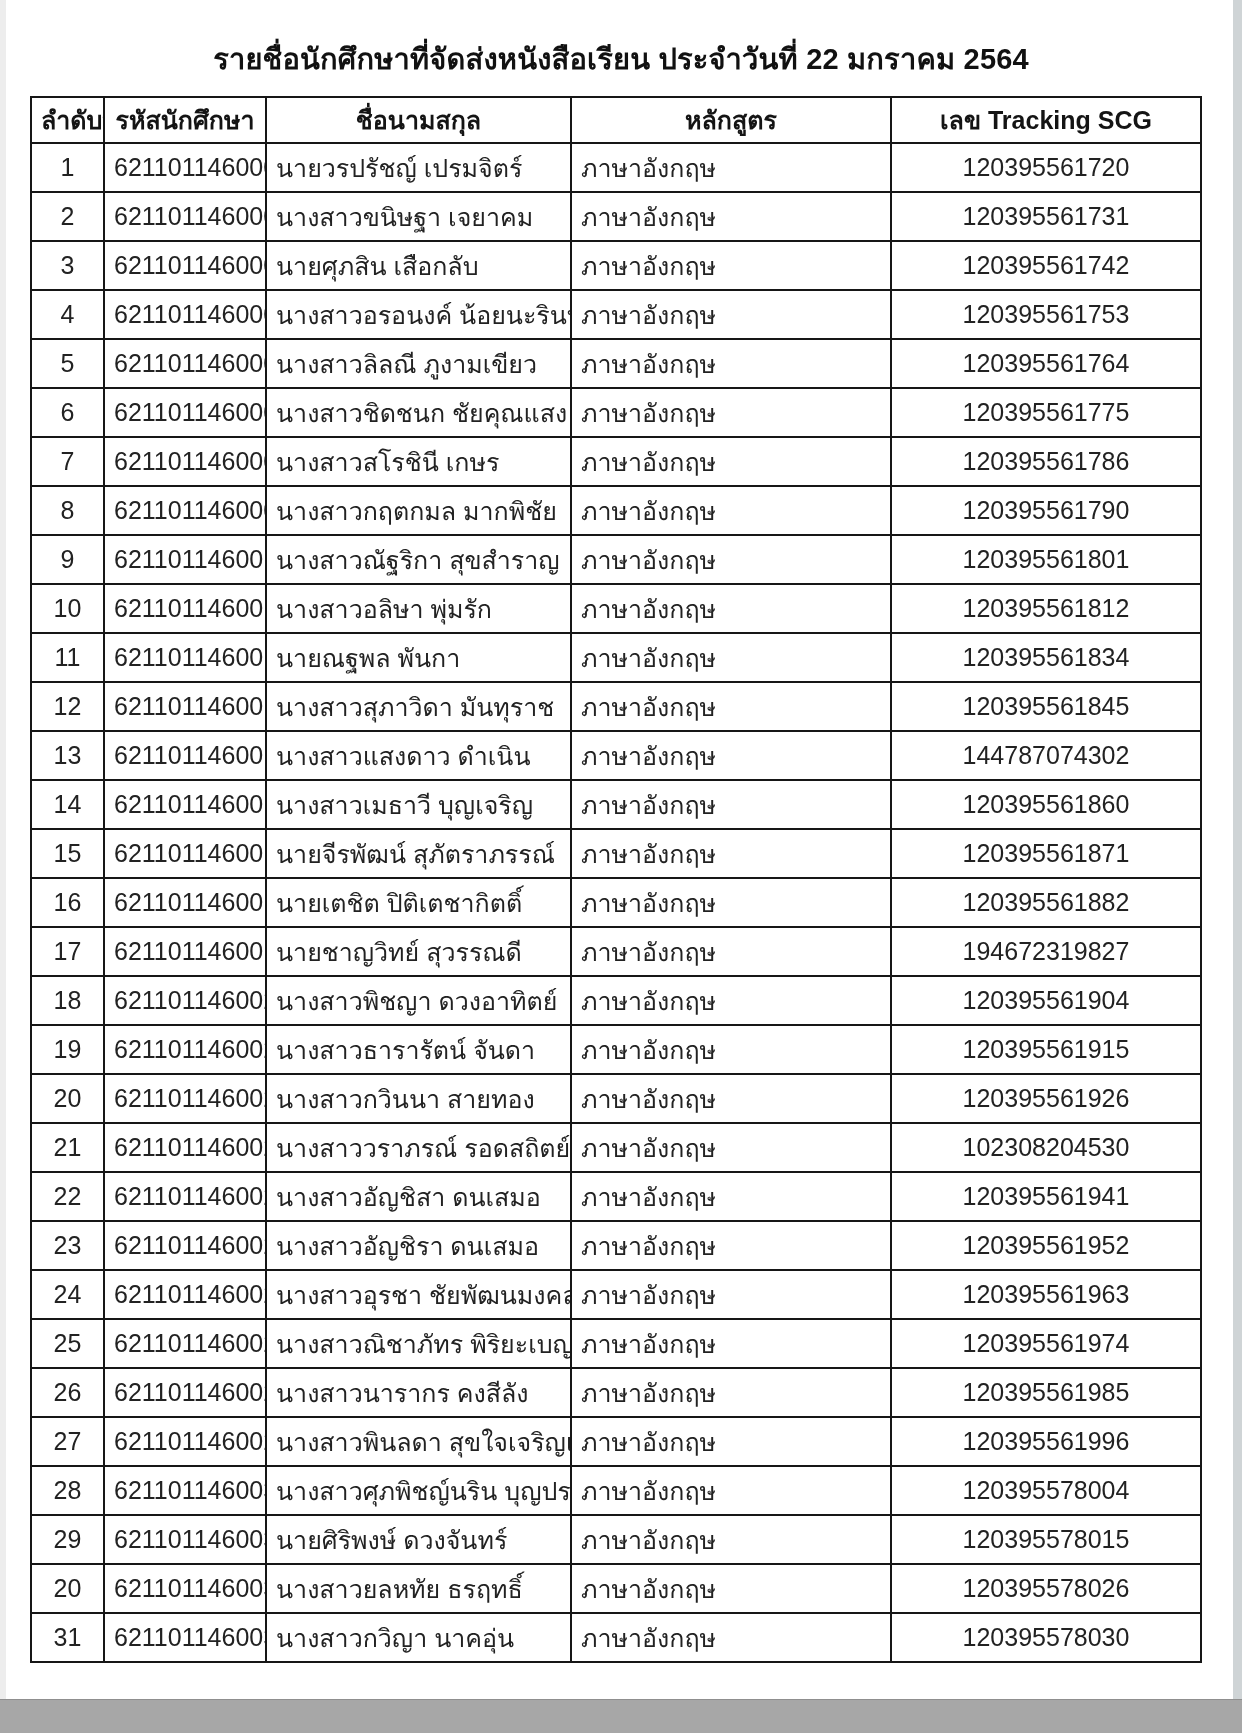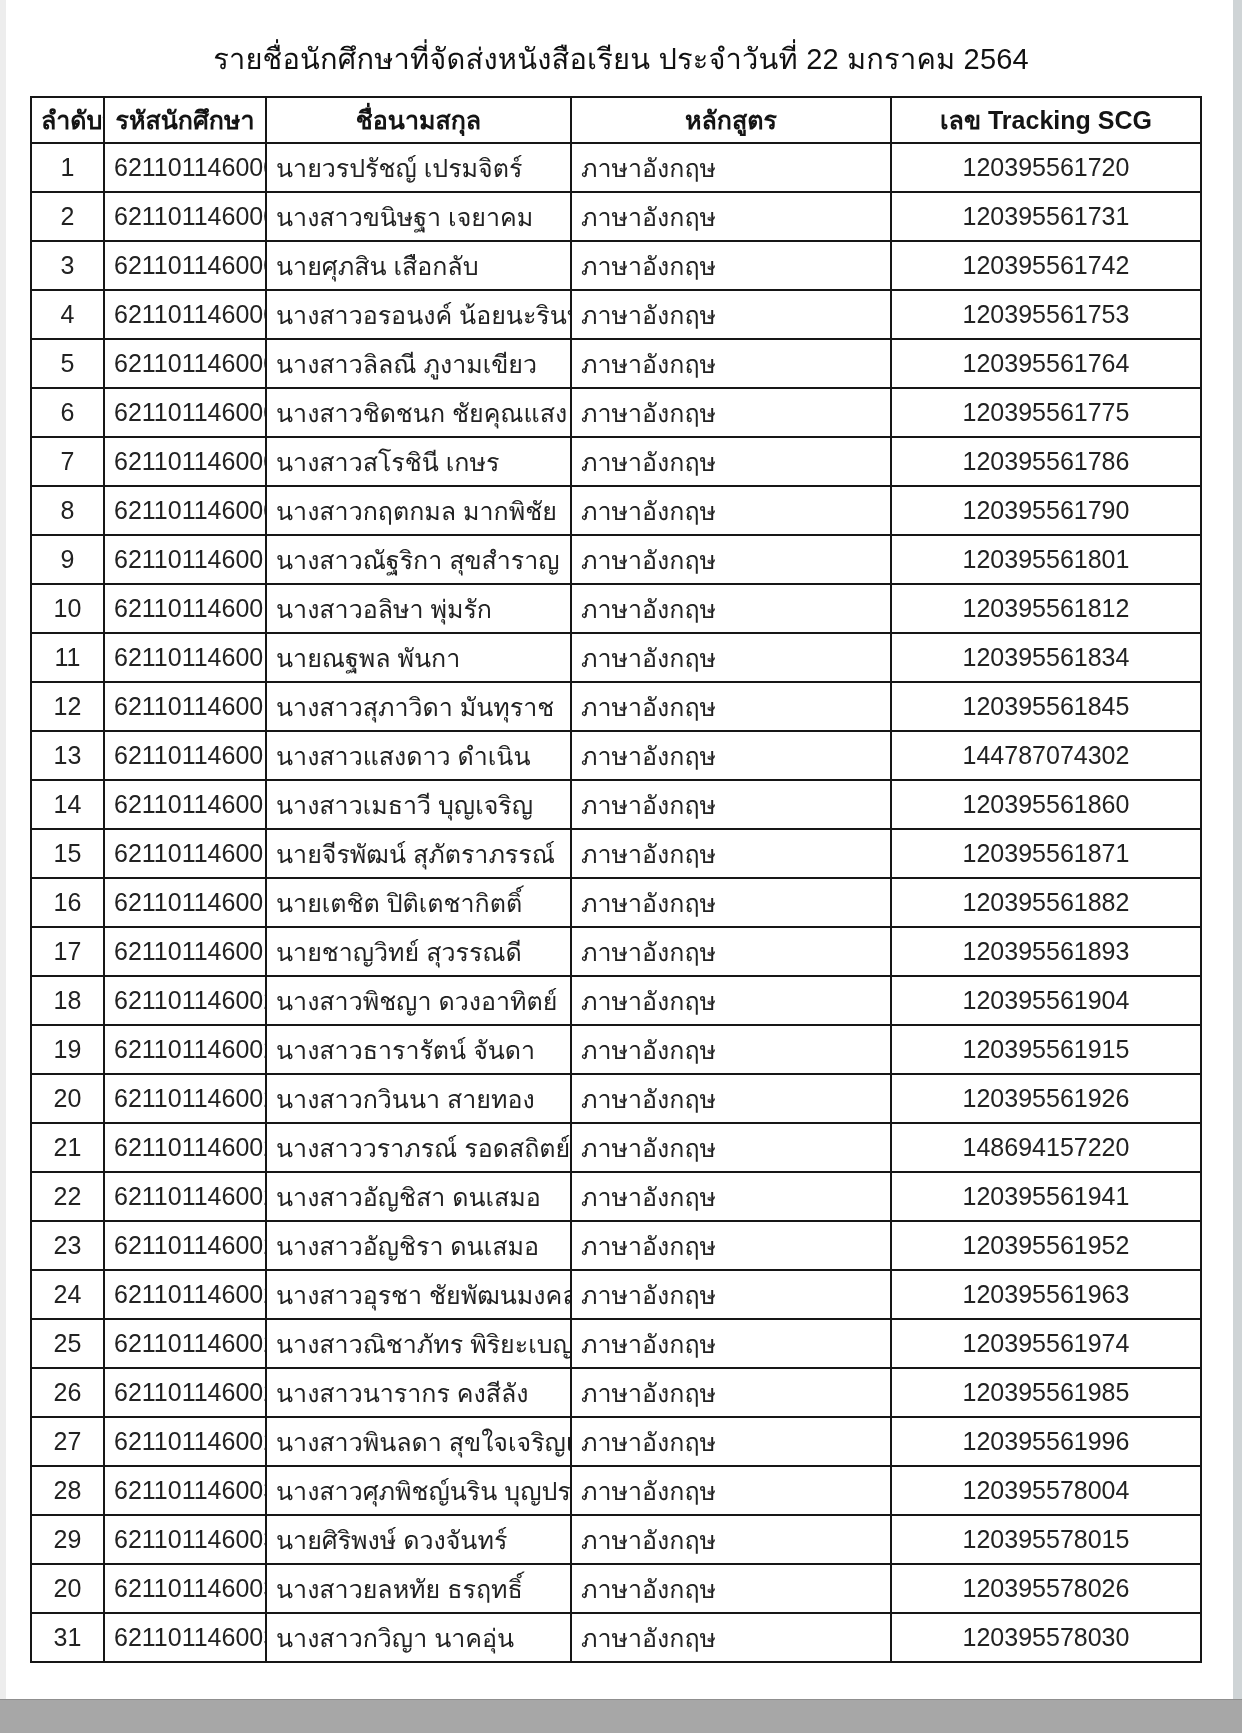--- a/index.html
+++ b/index.html
@@ -32,21 +32,21 @@
     left: 0; bottom: 0;
     width: 100%; height: 33px;
     background: #a7a7a7;
     border-top: 1px solid #8f8f8f;
   }
   .doc-title {
     margin: 0;
     padding-top: 36px;
     text-align: center;
     font-size: 29px;
-    font-weight: normal;
+    font-weight: bold;
     color: #111111;
     letter-spacing: 0.2px;
   }
   table.roster {
     border-collapse: collapse;
     table-layout: fixed;
     margin-left: 30px;
     margin-top: 14px;
     width: 1170px;
     background: #ffffff;
@@ -213,21 +213,21 @@
         <td class="center">6211011460018</td>
         <td class="left">นายเตชิต ปิติเตชากิตติ์</td>
         <td class="left">ภาษาอังกฤษ</td>
         <td class="center">120395561882</td>
       </tr>
       <tr>
         <td class="center">17</td>
         <td class="center">6211011460019</td>
         <td class="left">นายชาญวิทย์ สุวรรณดี</td>
         <td class="left">ภาษาอังกฤษ</td>
-        <td class="center">120395561893</td>
+        <td class="center">194672319827</td>
       </tr>
       <tr>
         <td class="center">18</td>
         <td class="center">6211011460020</td>
         <td class="left">นางสาวพิชญา ดวงอาทิตย์</td>
         <td class="left">ภาษาอังกฤษ</td>
         <td class="center">120395561904</td>
       </tr>
       <tr>
         <td class="center">19</td>
@@ -241,21 +241,21 @@
         <td class="center">6211011460022</td>
         <td class="left">นางสาวกวินนา สายทอง</td>
         <td class="left">ภาษาอังกฤษ</td>
         <td class="center">120395561926</td>
       </tr>
       <tr>
         <td class="center">21</td>
         <td class="center">6211011460023</td>
         <td class="left">นางสาววราภรณ์ รอดสถิตย์</td>
         <td class="left">ภาษาอังกฤษ</td>
-        <td class="center">148694157220</td>
+        <td class="center">102308204530</td>
       </tr>
       <tr>
         <td class="center">22</td>
         <td class="center">6211011460024</td>
         <td class="left">นางสาวอัญชิสา ดนเสมอ</td>
         <td class="left">ภาษาอังกฤษ</td>
         <td class="center">120395561941</td>
       </tr>
       <tr>
         <td class="center">23</td>

